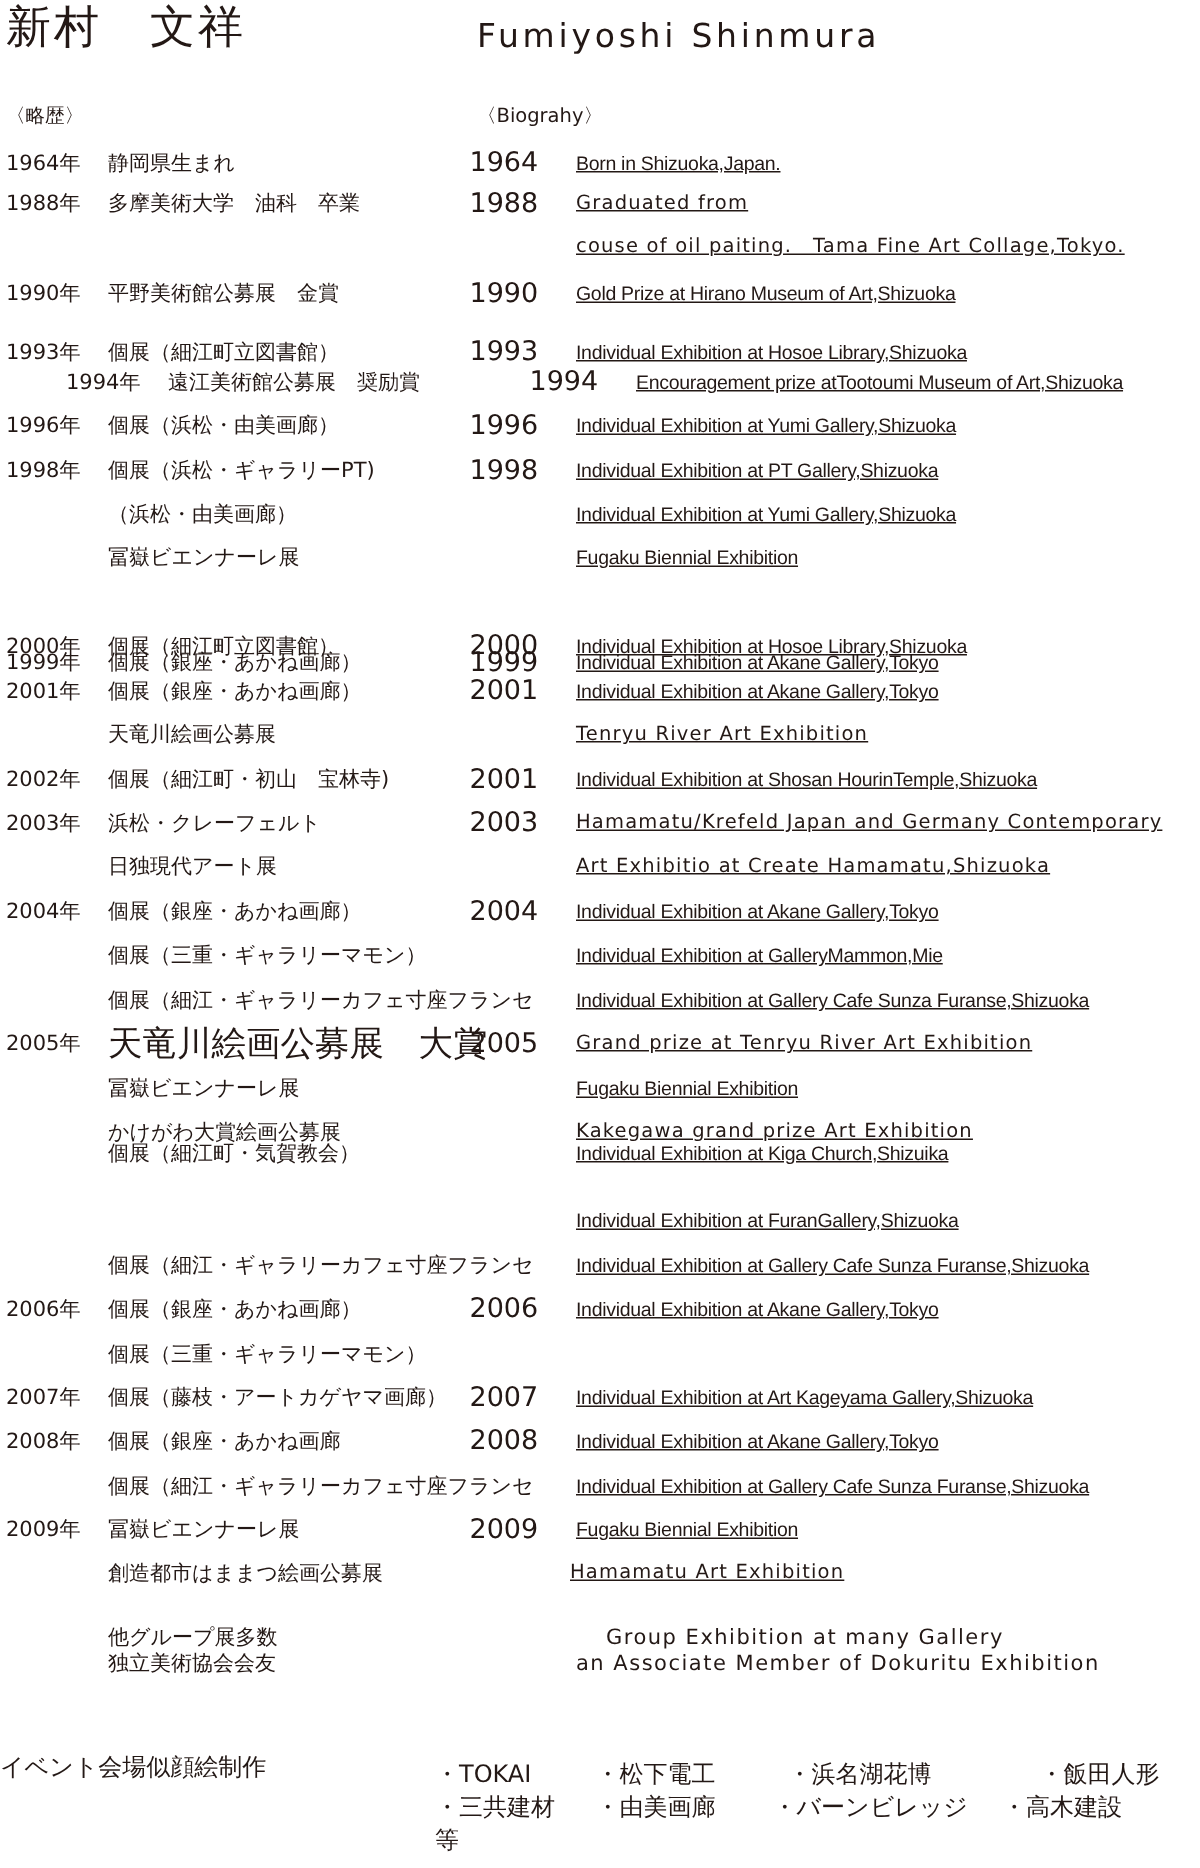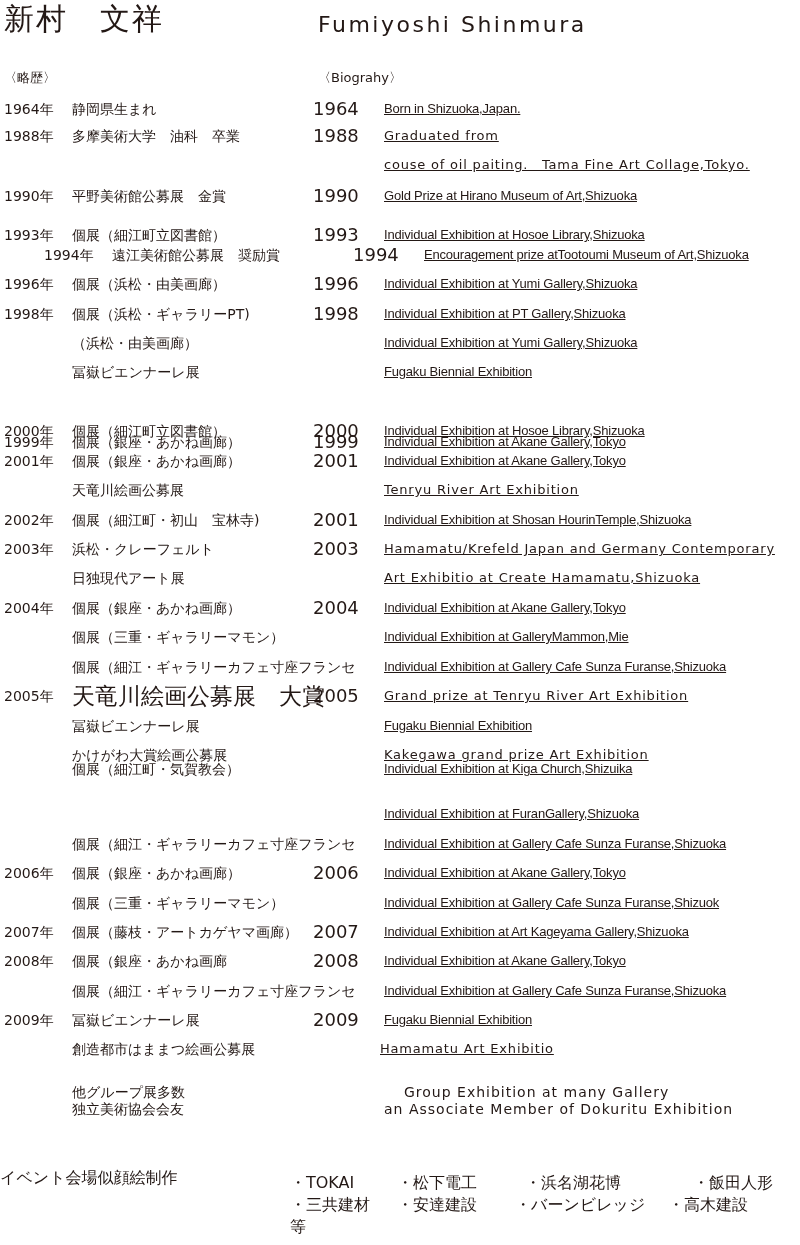--- a/index.html
+++ b/index.html
@@ -197,21 +197,20 @@
     <div class="row" style="top: 862px;">
       <span class="jp-year">2006年</span>
       <span class="jp-text">個展（銀座・あかね画廊）</span>
       <span class="en-year">2006</span>
       <span class="en-text">Individual Exhibition at Akane Gallery,Tokyo</span>
     </div>
     <div class="row" style="top: 892px;">
       <span class="jp-year"></span>
       <span class="jp-text">個展（三重・ギャラリーマモン）</span>
       <span class="en-year"></span>
-      <span class="en-text">Individual Exhibition at  Gallery Cafe Sunza Furanse,Shizuok</span>
     </div>
     <div class="row" style="top: 921px;">
       <span class="jp-year">2007年</span>
       <span class="jp-text">個展（藤枝・アートカゲヤマ画廊）</span>
       <span class="en-year">2007</span>
       <span class="en-text">Individual Exhibition at Art Kageyama Gallery,Shizuoka</span>
     </div>
     <div class="row" style="top: 950px;">
       <span class="jp-year">2008年</span>
       <span class="jp-text">個展（銀座・あかね画廊</span>
@@ -227,33 +226,33 @@
     <div class="row" style="top: 1009px;">
       <span class="jp-year">2009年</span>
       <span class="jp-text">冨嶽ビエンナーレ展</span>
       <span class="en-year">2009</span>
       <span class="en-text">Fugaku  Biennial Exhibition</span>
     </div>
     <div class="row" style="top: 1038px;">
       <span class="jp-year"></span>
       <span class="jp-text">創造都市はままつ絵画公募展</span>
       <span class="en-year"></span>
-      <span class="en-text wide" style="left: 380px;">Hamamatu  Art Exhibitio</span>
+      <span class="en-text wide" style="left: 380px;">Hamamatu  Art Exhibition</span>
     </div>
   </div>
 
 <div class="abs footer-jp" style="top:1084px;">他グループ展多数</div>
 <div class="abs footer-jp" style="top:1101px;">独立美術協会会友</div>
 <div class="abs footer-en" style="top:1084px; left:404px;">Group Exhibition at many Gallery</div>
 <div class="abs footer-en" style="top:1101px;">an Associate Member of Dokuritu Exhibition</div>
 
 <div class="abs events-label">イベント会場似顔絵制作</div>
 <div class="events-grid">
   <span class="ev" style="left:0px; top:0px;">・TOKAI</span>
   <span class="ev" style="left:107px; top:0px;">・松下電工</span>
   <span class="ev" style="left:235px; top:0px;">・浜名湖花博</span>
   <span class="ev" style="left:403px; top:0px;">・飯田人形</span>
   <span class="ev" style="left:0px; top:22px;">・三共建材</span>
-  <span class="ev" style="left:107px; top:22px;">・安達建設</span>
+  <span class="ev" style="left:107px; top:22px;">・由美画廊</span>
   <span class="ev" style="left:225px; top:22px;">・バーンビレッジ</span>
   <span class="ev" style="left:378px; top:22px;">・高木建設</span>
   <span class="ev" style="left:0px; top:44px;">等</span>
 </div>
 
 </body></html>

